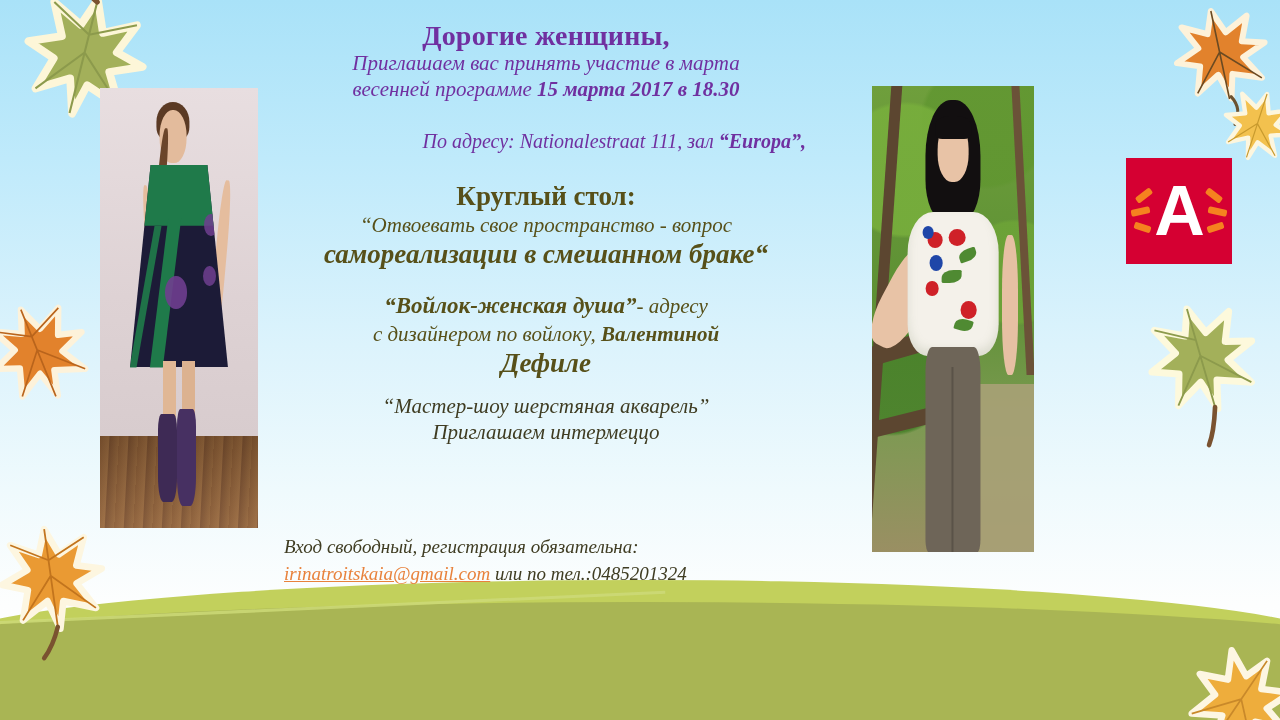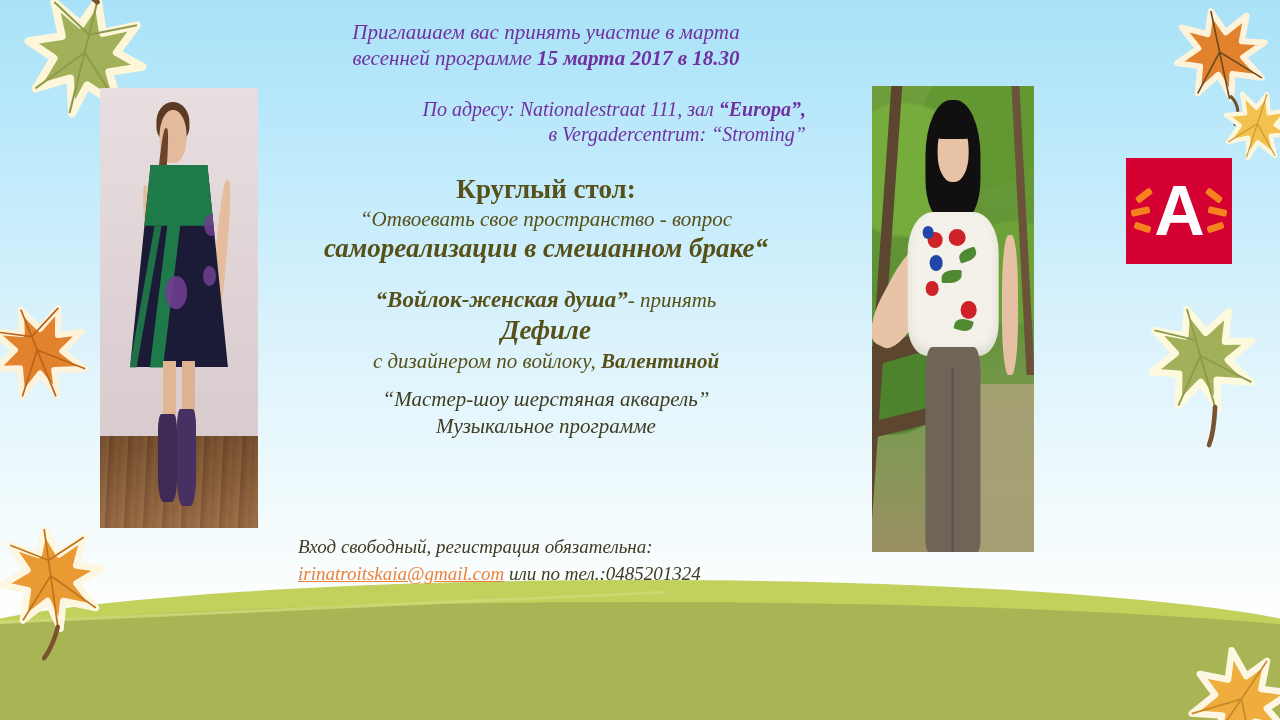--- a/index.html
+++ b/index.html
@@ -117,21 +117,21 @@
   .h2{font-size:27px;font-weight:bold;line-height:1.2;}
   .body-it{font-size:21px;font-style:italic;line-height:1.25;}
   .body-it b{font-weight:bold;}
   .body-bi{font-size:27px;font-style:italic;font-weight:bold;line-height:1.25;}
   .big-bi{font-size:23px;font-style:italic;font-weight:bold;line-height:1.25;text-align:right;}
 
   .gap-sm{height:12px;}
   .gap-md{height:20px;}
   .gap-lg{height:26px;}
 
-  #footer-block{position:absolute;left:298px;top:534px;width:500px;text-align:left;}
+  #footer-block{position:absolute;left:284px;top:534px;width:500px;text-align:left;}
   .foot{font-size:19px;font-style:italic;line-height:1.42;color:#3f3c22;}
   .mail{color:#e8823c;text-decoration:underline;}
 </style>
 </head>
 <body>
 
 <div id="poster">
 
   <div class="hill hill-light"></div>
   <div class="hill hill-dark"></div>
@@ -247,44 +247,44 @@
     <span class="ray" style="left:5px;top:50px;width:19px;height:7px;transform:rotate(-12deg);"></span>
     <span class="ray" style="left:8px;top:66px;width:17px;height:7px;transform:rotate(18deg);"></span>
     <span class="ray" style="right:9px;top:34px;width:18px;height:7px;transform:rotate(38deg);"></span>
     <span class="ray" style="right:5px;top:50px;width:19px;height:7px;transform:rotate(12deg);"></span>
     <span class="ray" style="right:8px;top:66px;width:17px;height:7px;transform:rotate(-18deg);"></span>
     <span class="a-letter">A</span>
   </div>
 
   <div id="text-block">
 
+    <p class="t-line h-title purple">Дорогие женщины,</p>
     <p class="t-line h-sub purple">Приглашаем вас принять участие в марта</p>
     <p class="t-line h-sub purple"><span>весенней  программе </span><b>15 марта 2017 в 18.30</b></p>
 
     <div class="gap-lg"></div>
 
     <p class="t-line addr purple"><span>По адресу: Nationalestraat 111, зал </span><b>“Europa”,</b></p>
-    <p class="t-line addr purple">в Vergadercentrum: “Stroming”</p>
 
     <div class="gap-lg"></div>
 
     <p class="t-line h2 olive">Круглый стол:</p>
     <p class="t-line body-it olive">“Отвоевать свое пространство - вопрос</p>
     <p class="t-line body-bi olive">самореализации в смешанном браке“</p>
 
     <div class="gap-md"></div>
 
-    <p class="t-line body-it olive"><b class="big-bi">“Войлок-женская душа”</b><span>- принять</span></p>
+    <p class="t-line body-it olive"><b class="big-bi">“Войлок-женская душа”</b><span>- адресу</span></p>
+    <p class="t-line body-it olive"><span>с дизайнером по войлоку, </span><b>Валентиной</b></p>
     <p class="t-line body-bi olive">Дефиле</p>
-    <p class="t-line body-it olive"><span>с дизайнером по войлоку, </span><b>Валентиной</b></p>
 
     <div class="gap-sm"></div>
 
     <p class="t-line body-it dark">“Мастер-шоу шерстяная акварель”</p>
-    <p class="t-line body-it dark">Музыкальное программе</p>
+    <p class="t-line body-it dark">Приглашаем интермеццо</p>
   </div>
 
   <div id="footer-block">
     <p class="t-line foot">Вход свободный, регистрация обязательна:</p>
     <p class="t-line foot"><a class="mail" href="#">irinatroitskaia@gmail.com</a><span> или по тел.:0485201324</span></p>
   </div>
 
 </div>
 
 </body></html>

